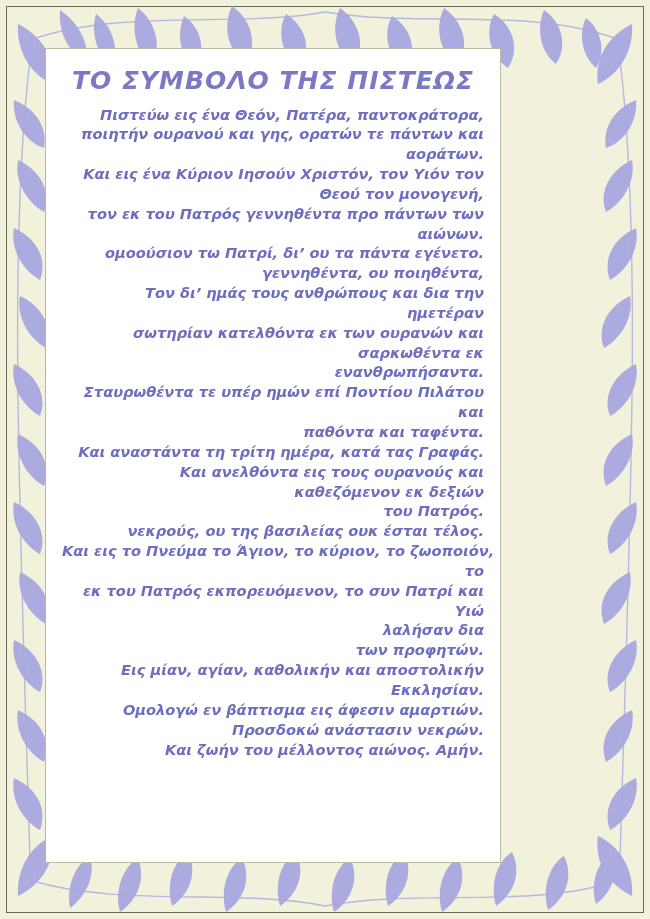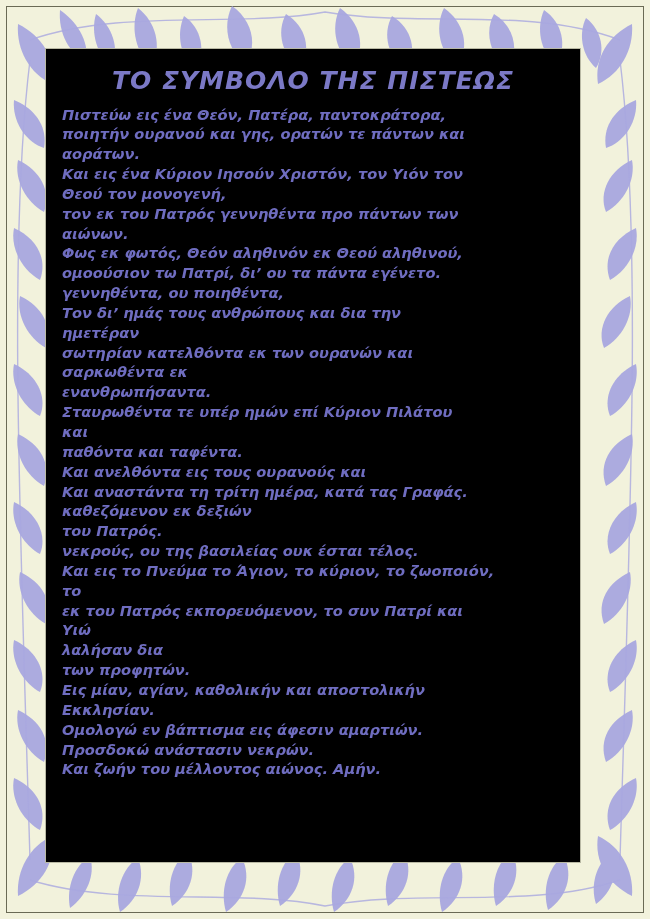--- a/index.html
+++ b/index.html
@@ -41,42 +41,42 @@
     height: 919px;
   }
   .deco-layer svg {
     display: block;
   }
 
   .card {
     position: absolute;
     left: 45px;
     top: 48px;
-    width: 536px;
+    width: 456px;
     height: 815px;
-    background: #000000;
+    background: #ffffff;
     border: 1px solid #b9b9a4;
     box-sizing: border-box;
     padding: 14px 16px 10px 16px;
   }
 
   .doc-title {
     text-align: center;
     font-family: "DejaVu Sans", sans-serif;
     font-size: 25px;
     font-weight: bold;
     font-style: italic;
     color: #7b79c6;
     letter-spacing: 1px;
     margin: 4px 0 10px 0;
     line-height: 1.1;
   }
 
   .creed-body {
-    text-align: left;
+    text-align: right;
     font-family: "DejaVu Sans", sans-serif;
     font-size: 14.6px;
     font-weight: bold;
     font-style: italic;
     color: #6f6dc0;
     line-height: 1.36;
   }
   .creed-line {
     display: block;
     white-space: nowrap;
@@ -159,33 +159,32 @@
   <div class="card">
     <div class="doc-title">ΤΟ ΣΥΜΒΟΛΟ ΤΗΣ ΠΙΣΤΕΩΣ</div>
     <div class="creed-body">
       <span class="creed-line">Πιστεύω εις ένα Θεόν, Πατέρα, παντοκράτορα,</span>
       <span class="creed-line">ποιητήν ουρανού και γης, ορατών τε πάντων και</span>
       <span class="creed-line">αοράτων.</span>
       <span class="creed-line">Και εις ένα Κύριον Ιησούν Χριστόν, τον Υιόν τον</span>
       <span class="creed-line">Θεού τον μονογενή,</span>
       <span class="creed-line">τον εκ του Πατρός γεννηθέντα προ πάντων των</span>
       <span class="creed-line">αιώνων.</span>
-      <span class="creed-line">Φως εκ φωτός, Θεόν αληθινόν εκ Θεού αληθινού,</span>
       <span class="creed-line">ομοούσιον τω Πατρί, δι’ ου τα πάντα εγένετο.</span>
       <span class="creed-line">γεννηθέντα, ου ποιηθέντα,</span>
       <span class="creed-line">Τον δι’ ημάς τους ανθρώπους και δια την</span>
       <span class="creed-line">ημετέραν</span>
       <span class="creed-line">σωτηρίαν κατελθόντα εκ των ουρανών και</span>
       <span class="creed-line">σαρκωθέντα εκ</span>
       <span class="creed-line">ενανθρωπήσαντα.</span>
-      <span class="creed-line">Σταυρωθέντα τε υπέρ ημών επί Κύριον Πιλάτου</span>
+      <span class="creed-line">Σταυρωθέντα τε υπέρ ημών επί Ποντίου Πιλάτου</span>
       <span class="creed-line">και</span>
       <span class="creed-line">παθόντα και ταφέντα.</span>
+      <span class="creed-line">Και αναστάντα τη τρίτη ημέρα, κατά τας Γραφάς.</span>
       <span class="creed-line">Και ανελθόντα εις τους ουρανούς και</span>
-      <span class="creed-line">Και αναστάντα τη τρίτη ημέρα, κατά τας Γραφάς.</span>
       <span class="creed-line">καθεζόμενον εκ δεξιών</span>
       <span class="creed-line">του Πατρός.</span>
       <span class="creed-line">νεκρούς, ου της βασιλείας ουκ έσται τέλος.</span>
       <span class="creed-line">Και εις το Πνεύμα το Άγιον, το κύριον, το ζωοποιόν,</span>
       <span class="creed-line">το</span>
       <span class="creed-line">εκ του Πατρός εκπορευόμενον, το συν Πατρί και</span>
       <span class="creed-line">Υιώ</span>
       <span class="creed-line">λαλήσαν δια</span>
       <span class="creed-line">των προφητών.</span>
       <span class="creed-line">Εις μίαν, αγίαν, καθολικήν και αποστολικήν</span>

